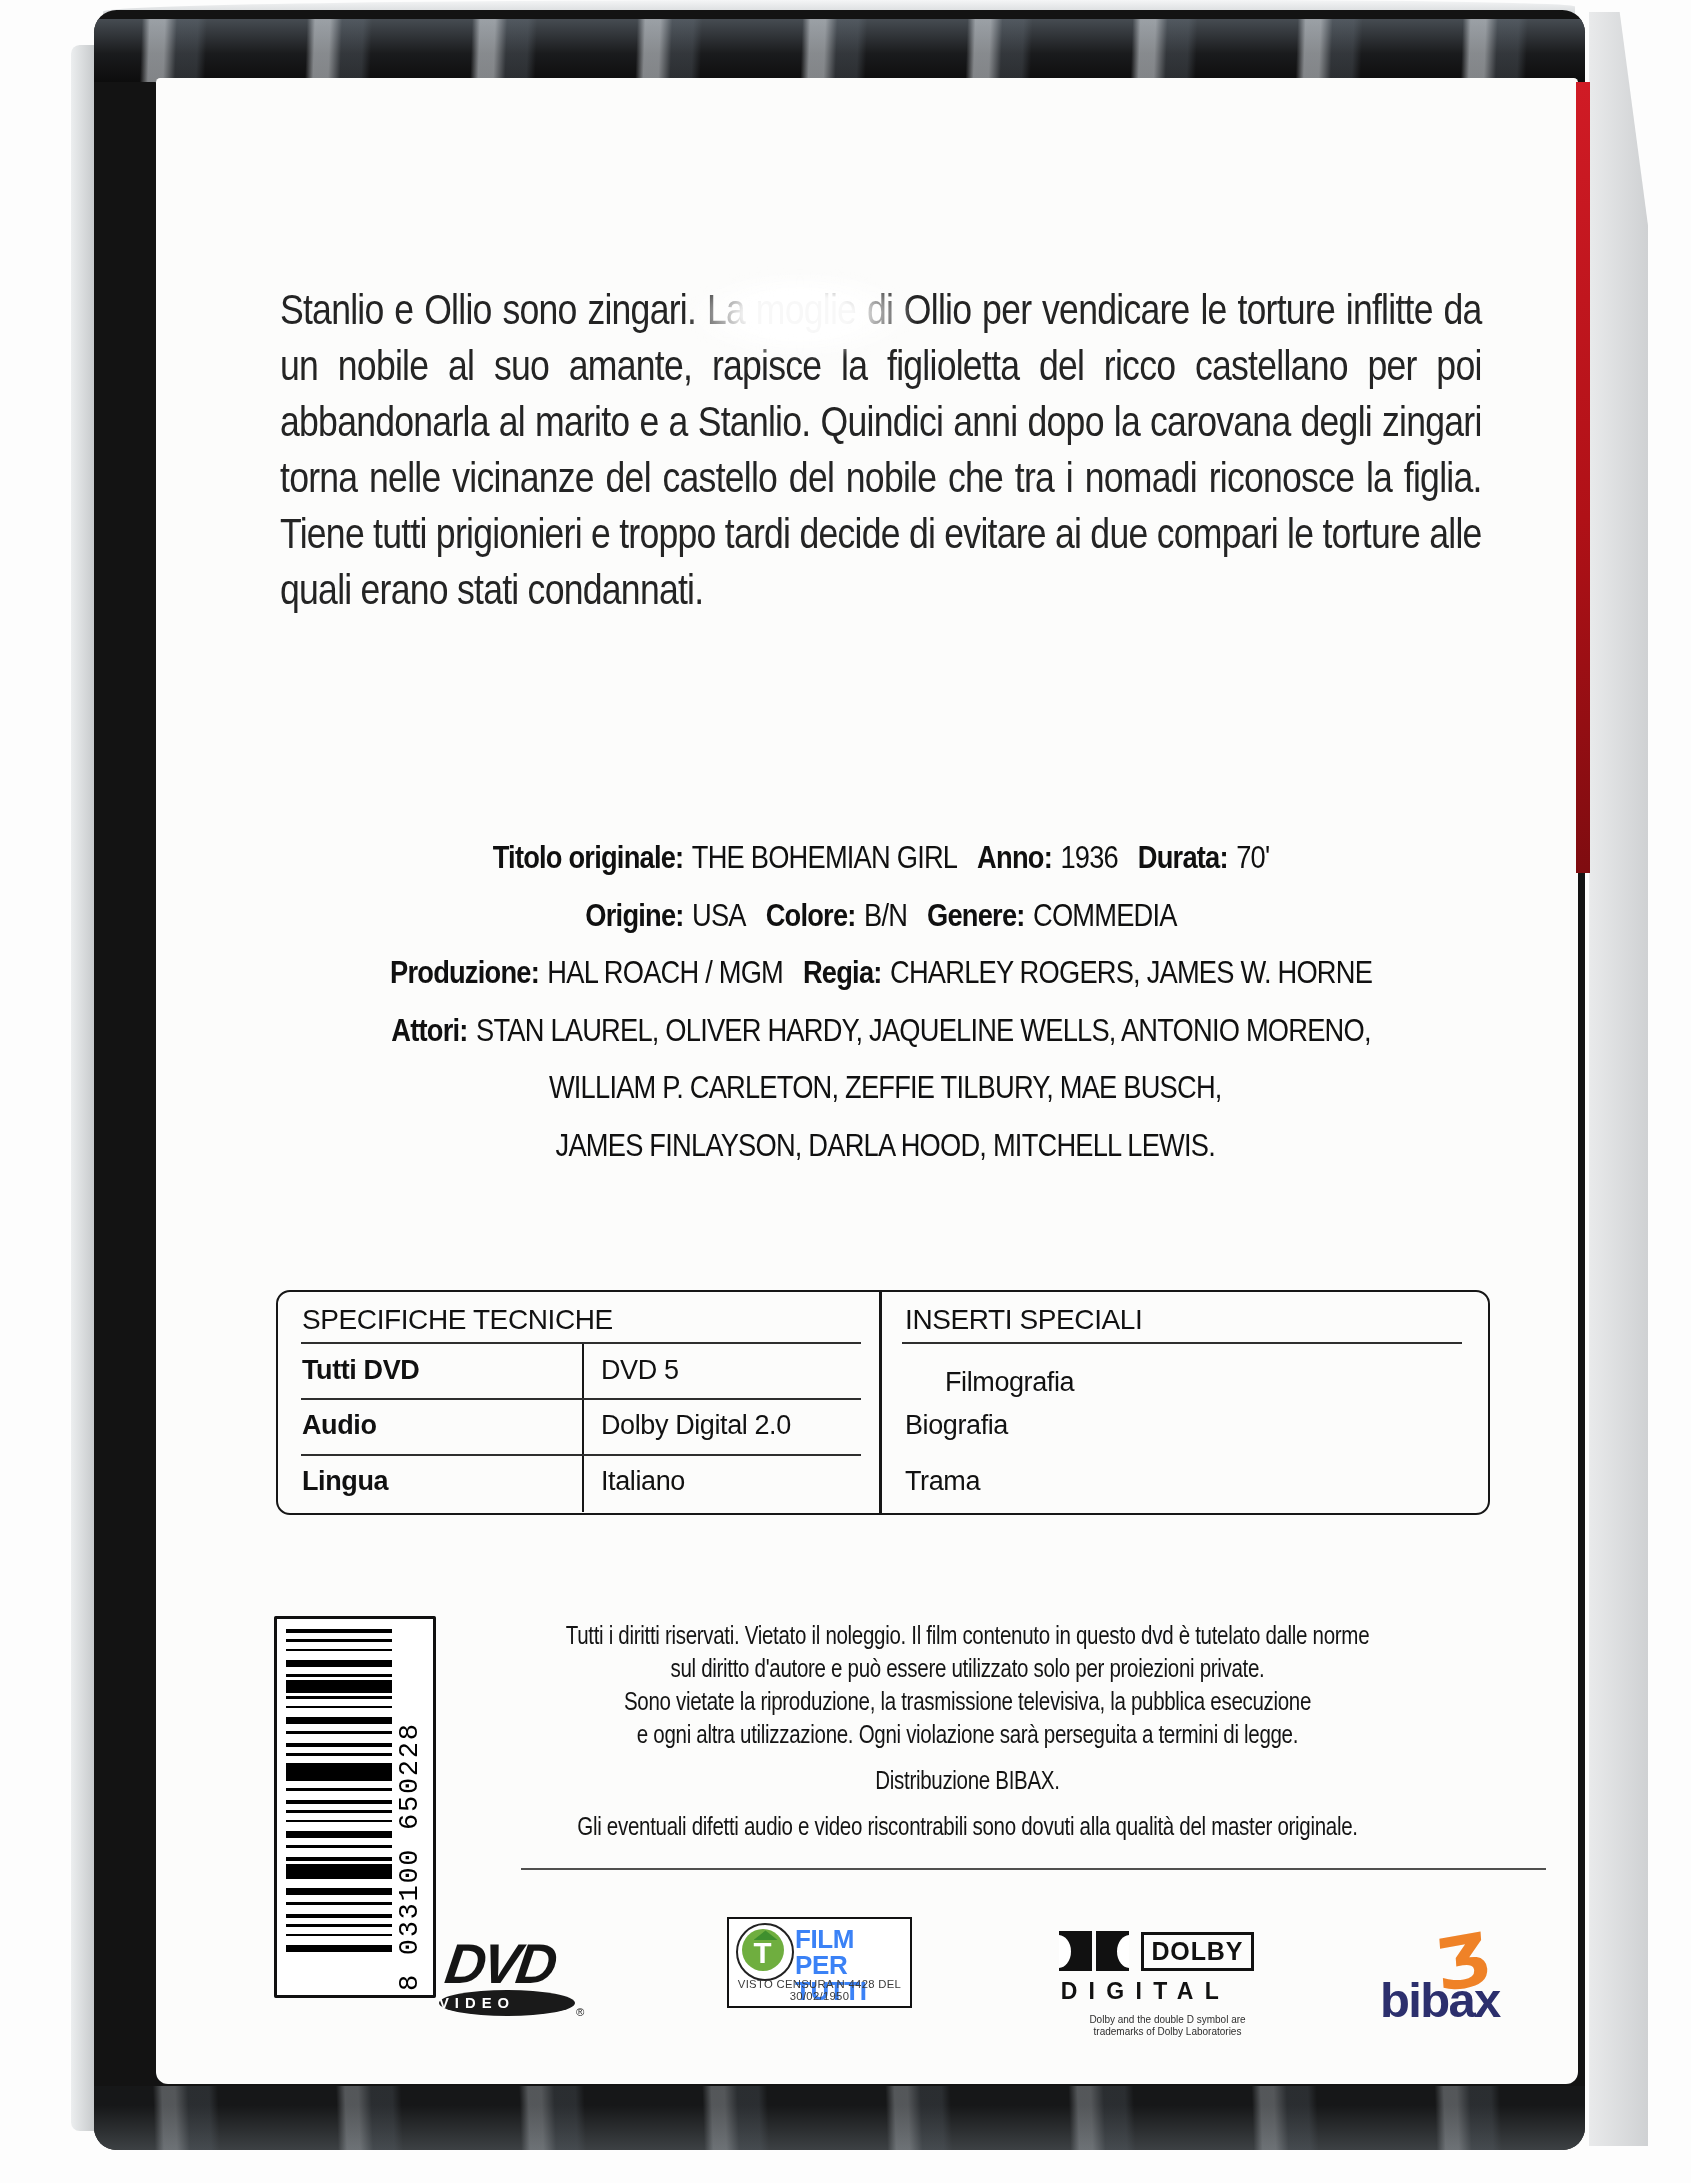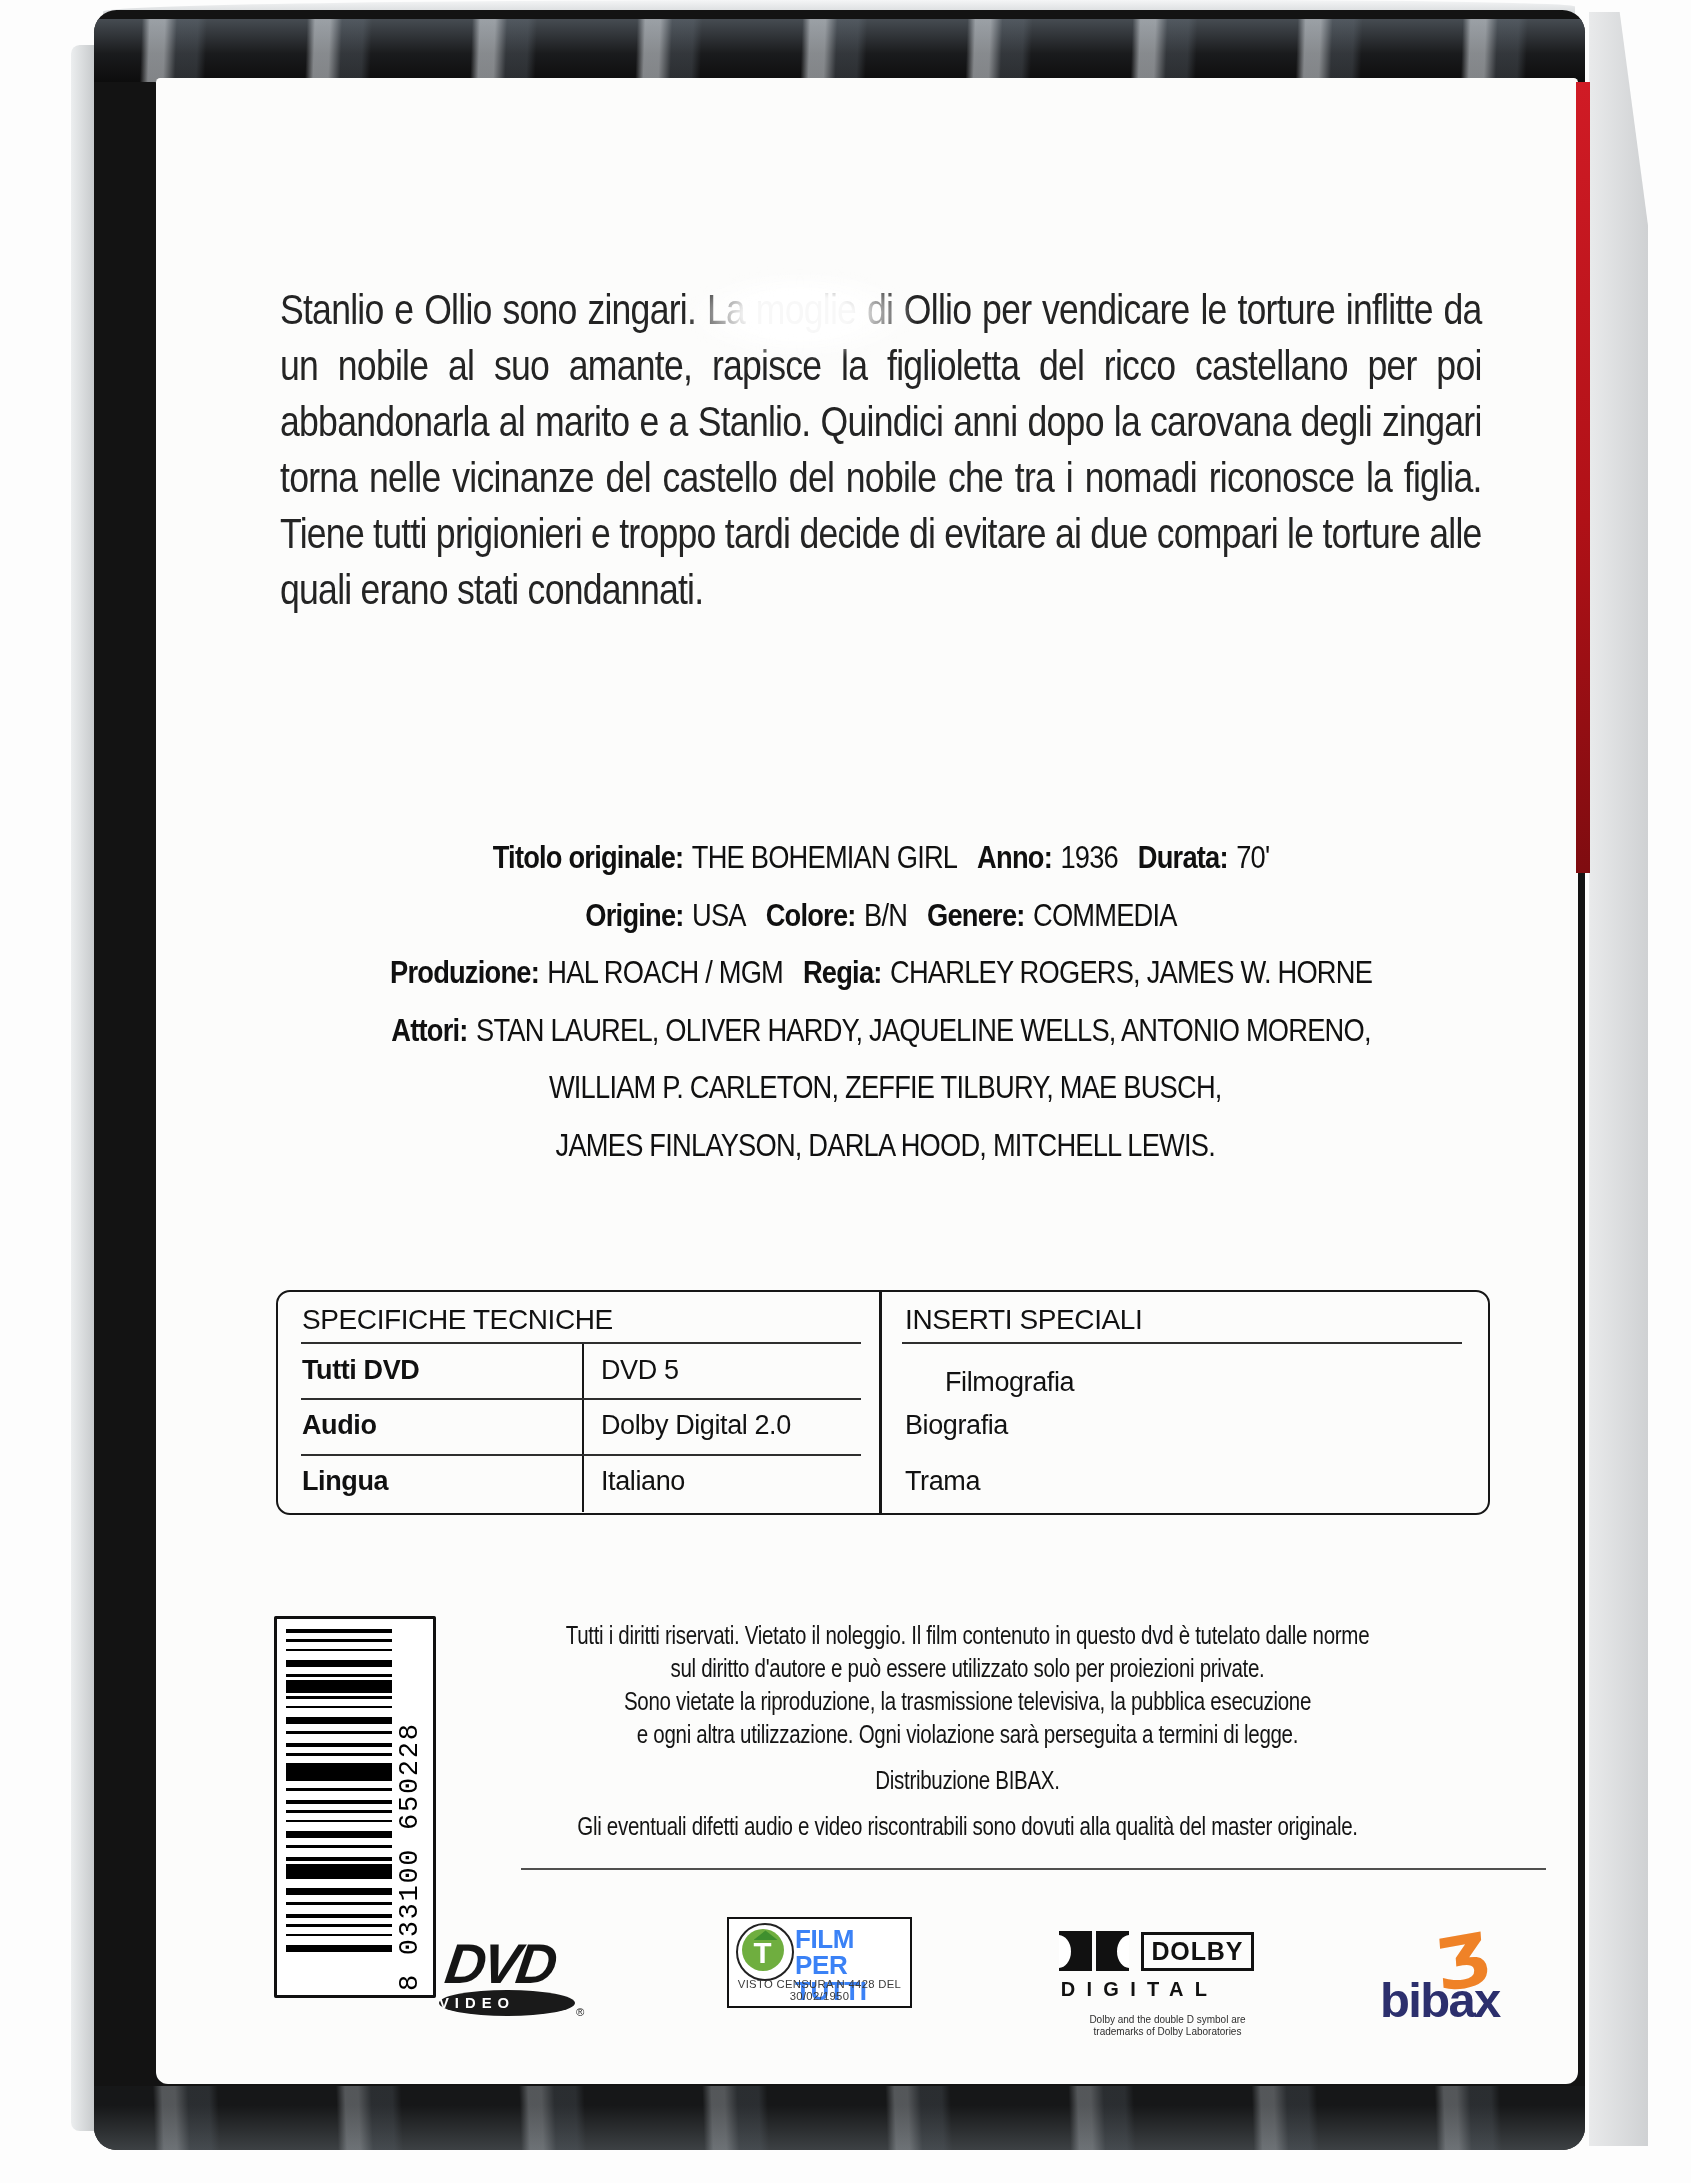--- a/index.html
+++ b/index.html
@@ -111,21 +111,21 @@
 
   .dolby{position:absolute;left:1059px;top:1931px;width:235px;color:#111;}
   .dolby-row{position:absolute;left:0;top:0;height:40px;display:flex;align-items:center;}
   .dd{position:relative;width:33px;height:40px;background:#111;overflow:hidden;margin-right:4.3px;}
   .dd.l::after,.dd.r::after{content:"";position:absolute;top:3.5px;width:26px;height:33px;
     background:#fff;border-radius:50%;}
   .dd.l::after{left:-14px;}
   .dd.r::after{right:-14px;}
   .dolby-box{margin-left:7px;border:3.5px solid #111;padding:0 7.8px;height:33px;
     font-size:25px;font-weight:700;letter-spacing:0.9px;line-height:33px;}
-  .dolby-digital{position:absolute;left:1.7px;top:47px;font-size:20px;font-weight:700;
+  .dolby-digital{position:absolute;left:1.7px;top:47px;font-size:23px;font-weight:700;
     letter-spacing:11.3px;}
   .dolby-tm{position:absolute;left:0;top:83px;width:217px;text-align:center;
     font-size:10px;line-height:12px;color:#2e2e2e;}
 
   .bibax{position:absolute;left:1380px;top:1935px;width:183px;height:100px;}
   .bibax-swirl{position:absolute;left:56px;top:-14px;font-family:"DejaVu Sans",sans-serif;
     font-size:70px;font-weight:700;color:#ef8227;transform:rotate(-10deg) skewX(-6deg);}
   .bibax-name{position:absolute;left:0;top:37px;font-size:49px;font-weight:700;
     letter-spacing:-1.7px;color:#2c2f6d;}
 </style>

